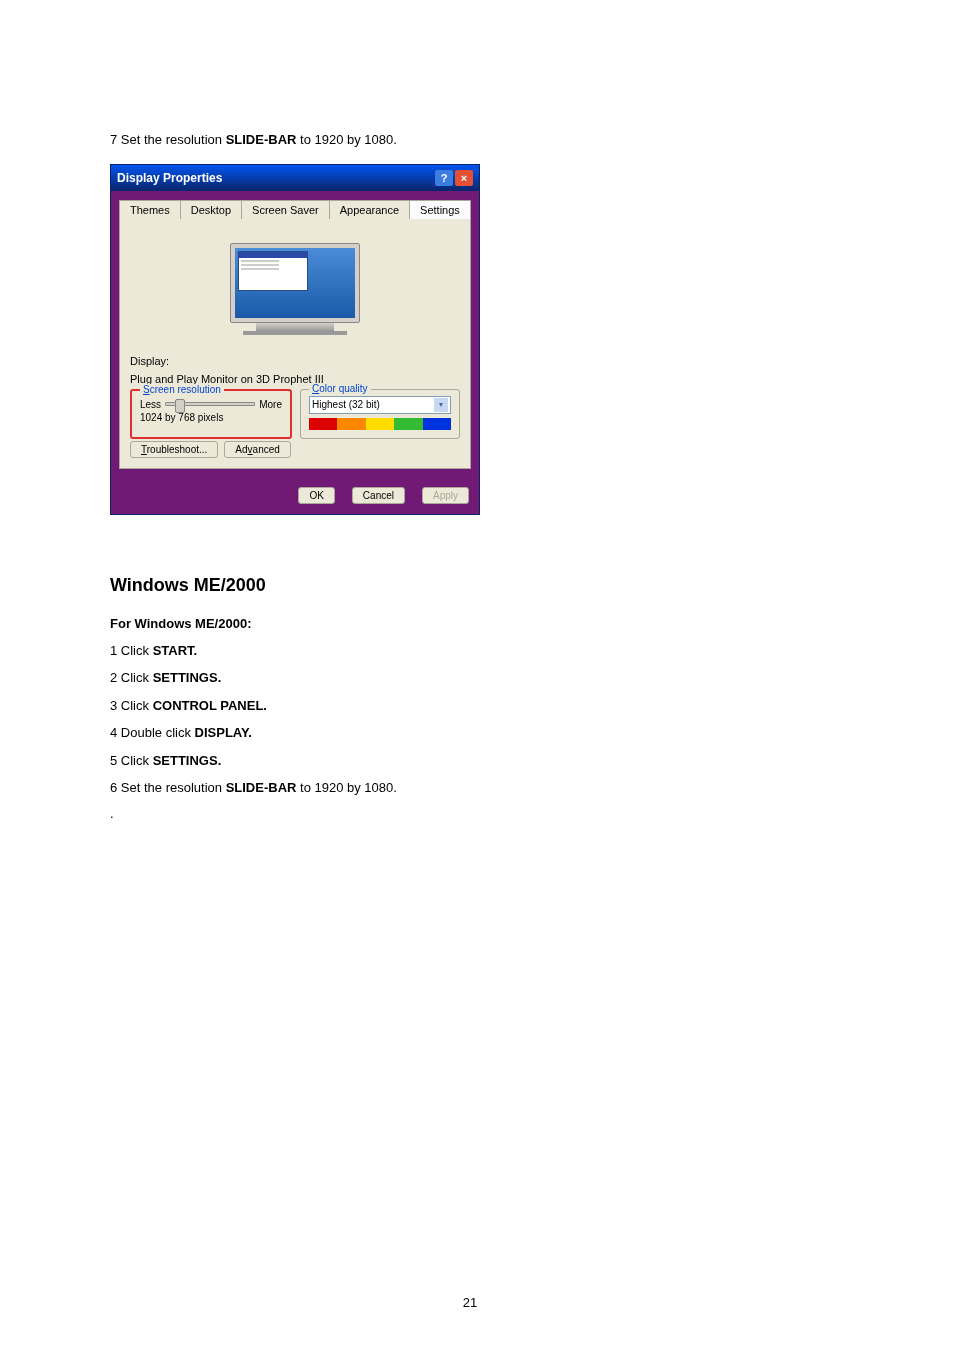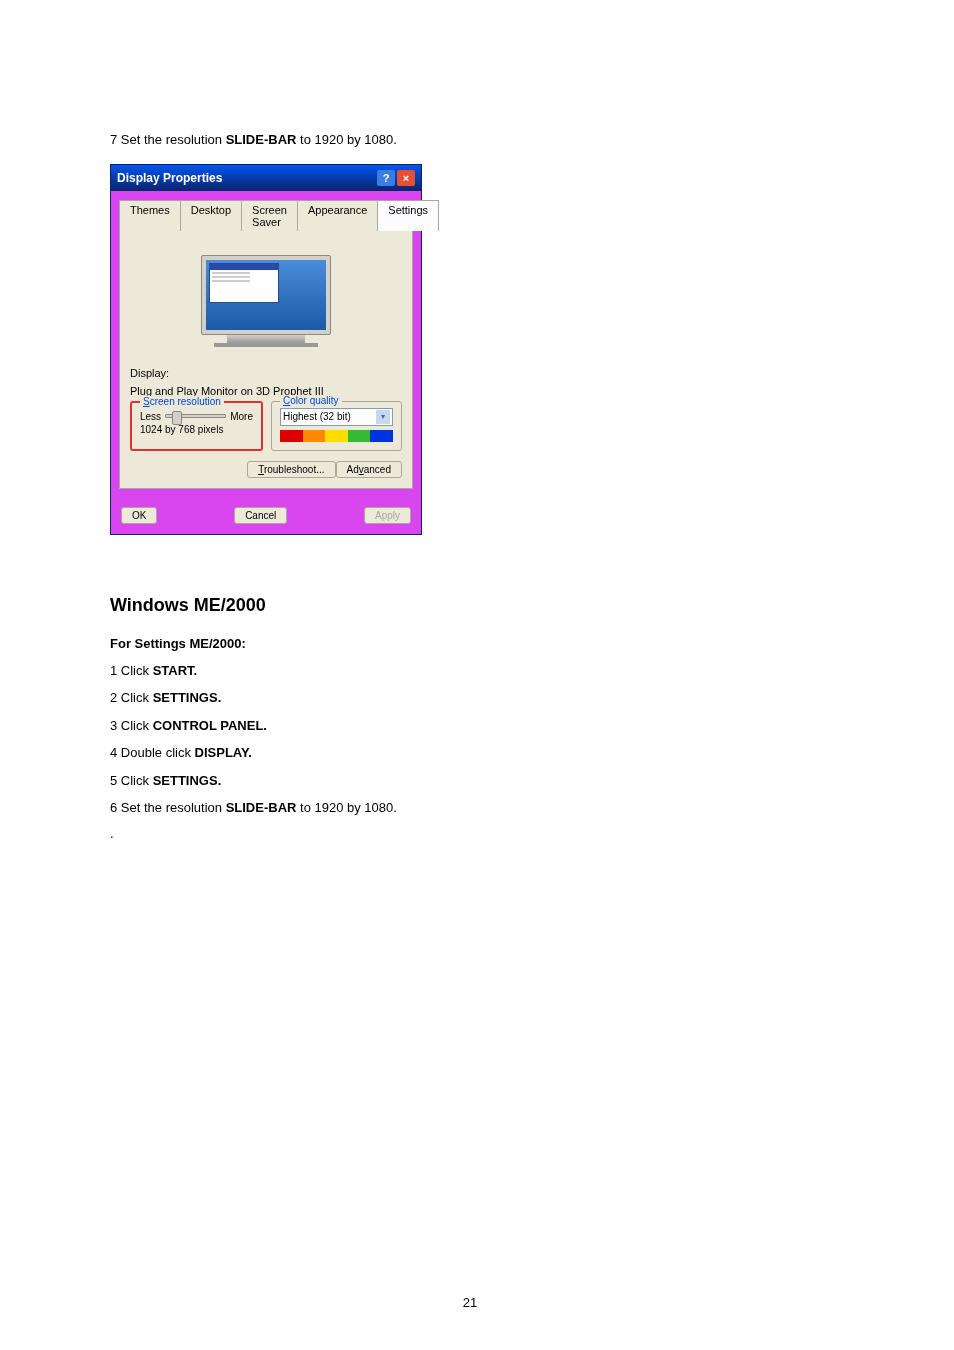--- a/index.html
+++ b/index.html
@@ -18,23 +18,23 @@
     .step-line {
       margin-bottom: 8px;
       line-height: 1.5;
     }
     .gap-40 { margin-top: 40px; }
     .screenshot-wrap {
       margin-top: 14px;
       margin-bottom: 40px;
     }
     .dialog {
-      width: 312px;
+      width: 370px;
       border: 1px solid #0a246a;
-      background: #d946ef;
+      background: #701a75;
       font-size: 11px;
       font-family: Tahoma, sans-serif;
     }
     .dialog-titlebar {
       background: linear-gradient(#0155f0, #0a246a);
       color: #fff;
       font-weight: bold;
       padding: 5px 6px;
       display: flex;
       justify-content: space-between;
@@ -215,35 +215,35 @@
       display: flex;
     }
     .qb-seg { flex: 1; }
     .qb-r { background: #d00; }
     .qb-o { background: #f80; }
     .qb-y { background: #fd0; }
     .qb-g { background: #3b3; }
     .qb-b { background: #03d; }
     .btn-row {
       display: flex;
-      justify-content: flex-end;
-      margin-top: 10px;
+      gap: 6px;
+      margin-top: 2px;
     }
     .winxp-btn {
       font-size: 10px;
       padding: 2px 10px;
       background: #ece9d8;
       border: 1px solid #aca899;
       border-radius: 3px;
     }
     .winxp-btn.disabled { color: #aca899; }
     .bottom-btn-row {
       display: flex;
-      justify-content: space-between;
-      gap: 10px;
+      justify-content: flex-end;
+      gap: 17px;
       padding: 10px;
     }
     h3.section-title {
       font-size: 18px;
       font-weight: bold;
       margin-top: 60px;
       margin-bottom: 20px;
     }
     .subheading {
       font-weight: bold;
@@ -344,21 +344,21 @@
       </div>
       <div class="bottom-btn-row">
         <button class="winxp-btn">OK</button>
         <button class="winxp-btn">Cancel</button>
         <button class="winxp-btn disabled">Apply</button>
       </div>
     </div>
   </div>
 
   <h3 class="section-title">Windows ME/2000</h3>
-  <p class="subheading">For Settings ME/2000:</p>
+  <p class="subheading">For Windows ME/2000:</p>
   <p class="step-line"><span>1 Click </span><b>START.</b></p>
   <p class="step-line"><span>2 Click </span><b>SETTINGS.</b></p>
   <p class="step-line"><span>3 Click </span><b>CONTROL PANEL.</b></p>
   <p class="step-line"><span>4 Double click </span><b>DISPLAY.</b></p>
   <p class="step-line"><span>5 Click </span><b>SETTINGS.</b></p>
   <p class="step-line"><span>6 Set the resolution </span><b>SLIDE-BAR</b><span> to 1920 by 1080.</span></p>
   <p class="dot">.</p>
 </div>
 
 <div class="page-number">21</div>

